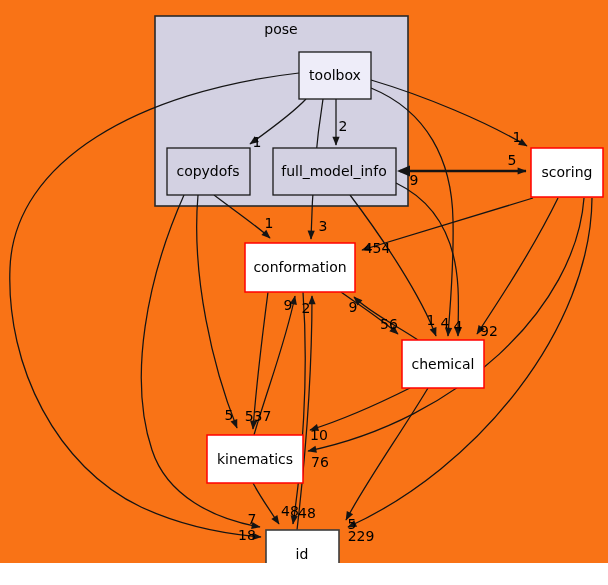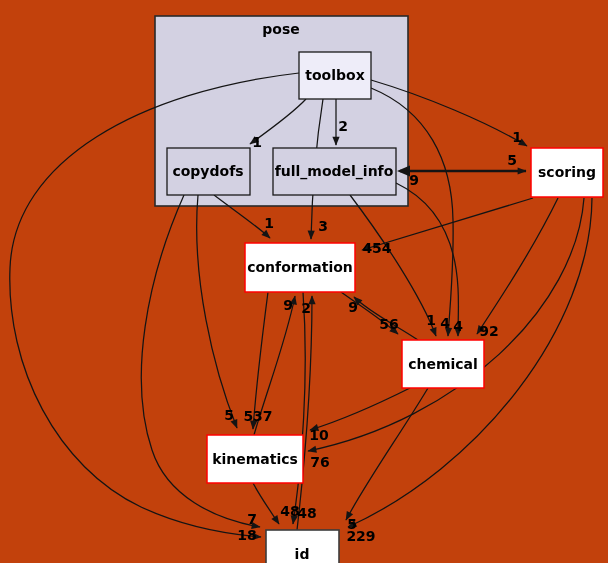--- a/index.html
+++ b/index.html
@@ -1,16 +1,16 @@
 <!DOCTYPE html>
 <html><head>
 <meta charset="utf-8">
 <style>
   html,body { margin:0; padding:0; background:#ffffff; }
-  .stage { position:relative; width:608px; height:563px; background:#c2410c; overflow:hidden;font-weight:bold; }
+  .stage { position:relative; width:608px; height:563px; background:#f97316; overflow:hidden; }
   svg { display:block; }
   .cluster-rect { fill:#d3d1e2; stroke:#2a2a2a; stroke-width:1.6; }
   .dirnode { fill:#d3d1e2; stroke:#1a1a1a; stroke-width:1.3; }
   .srcnode { fill:#eeedf9; stroke:#1a1a1a; stroke-width:1.3; }
   .rednode { fill:#ffffff; stroke:#ff0000; stroke-width:1.5; }
   .plainnode { fill:#ffffff; stroke:#3c3c3c; stroke-width:1.6; }
   .edge { fill:none; stroke:#141414; stroke-width:1.25; }
   .edge-thick { fill:none; stroke:#141414; stroke-width:2.4; }
   .node-label { font-family:"DejaVu Sans", sans-serif; font-size:14px; fill:#000; text-anchor:middle; }
   .cluster-label { font-family:"DejaVu Sans", sans-serif; font-size:14px; fill:#000; text-anchor:middle; }

